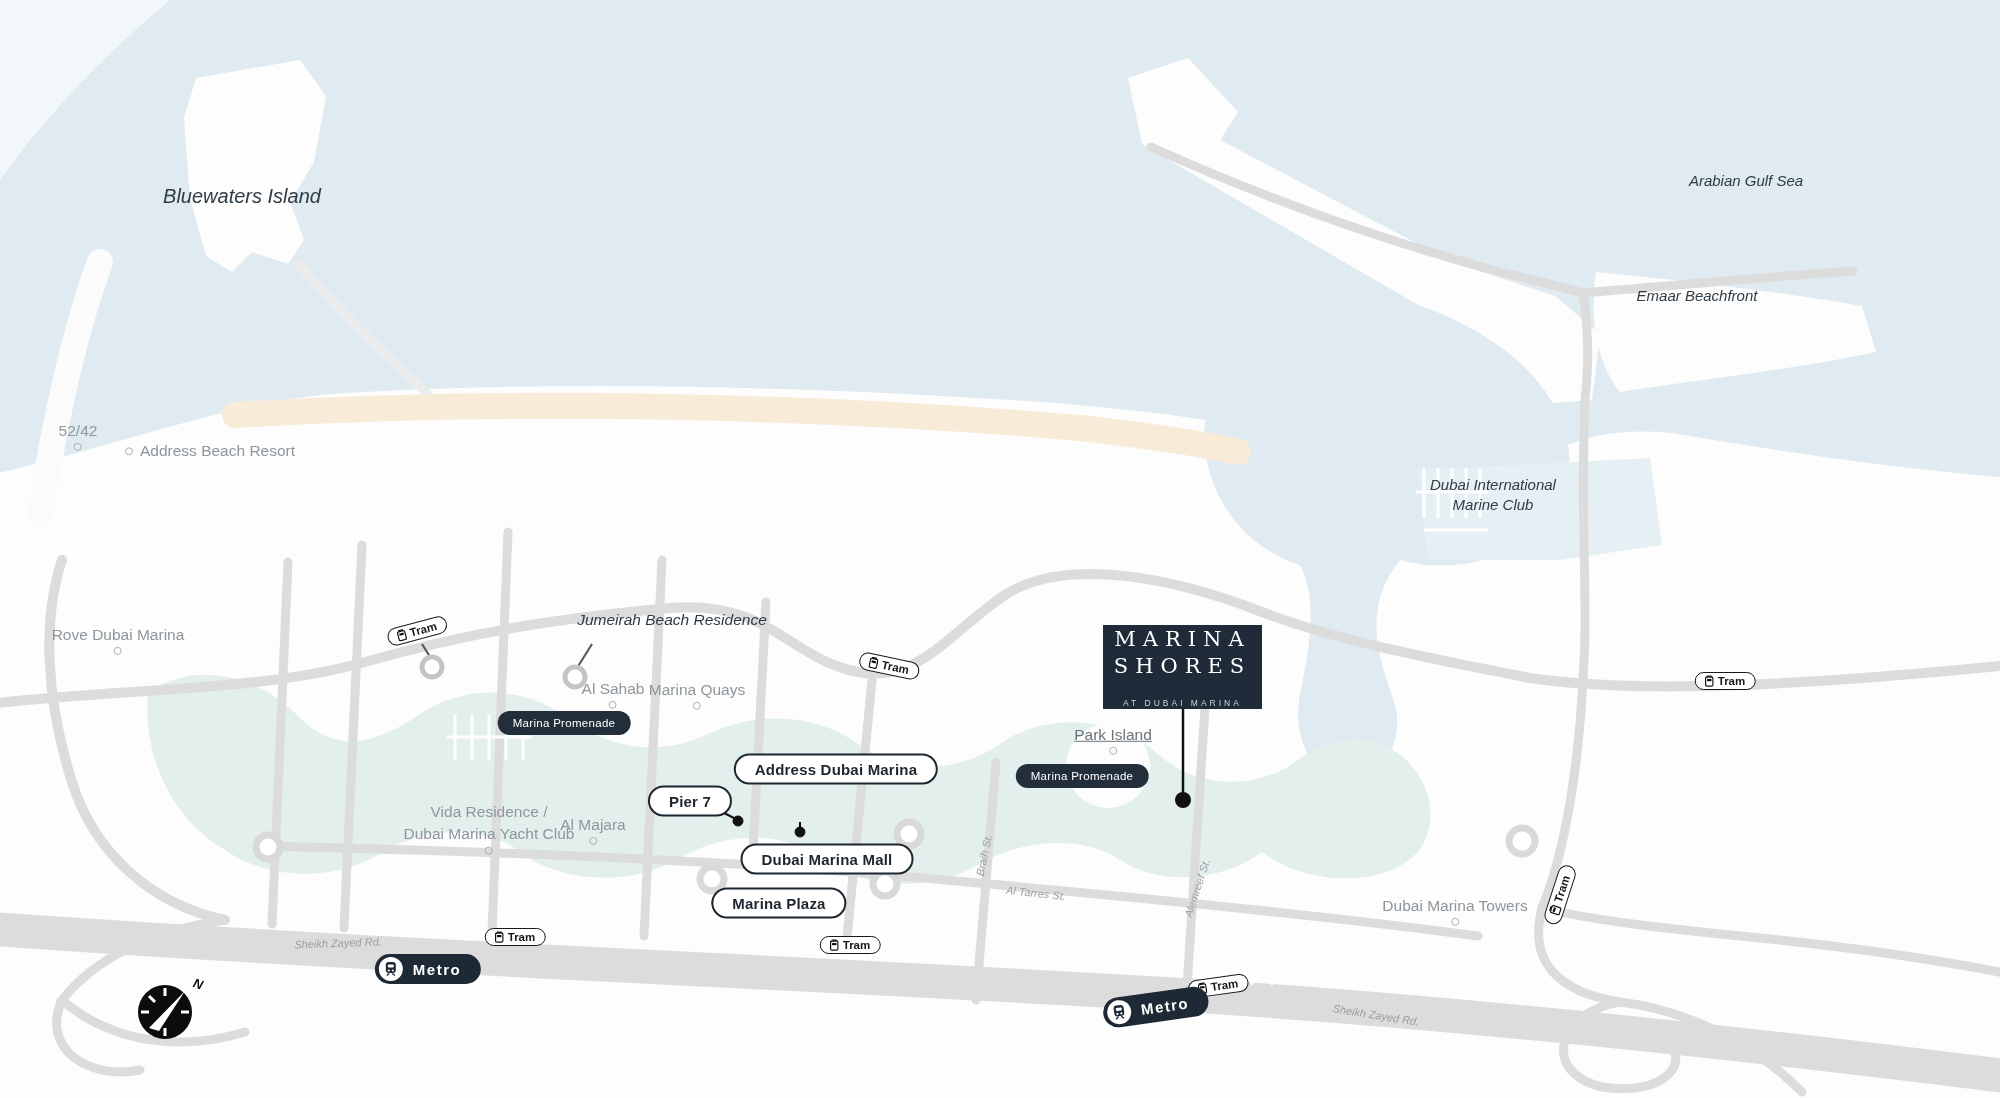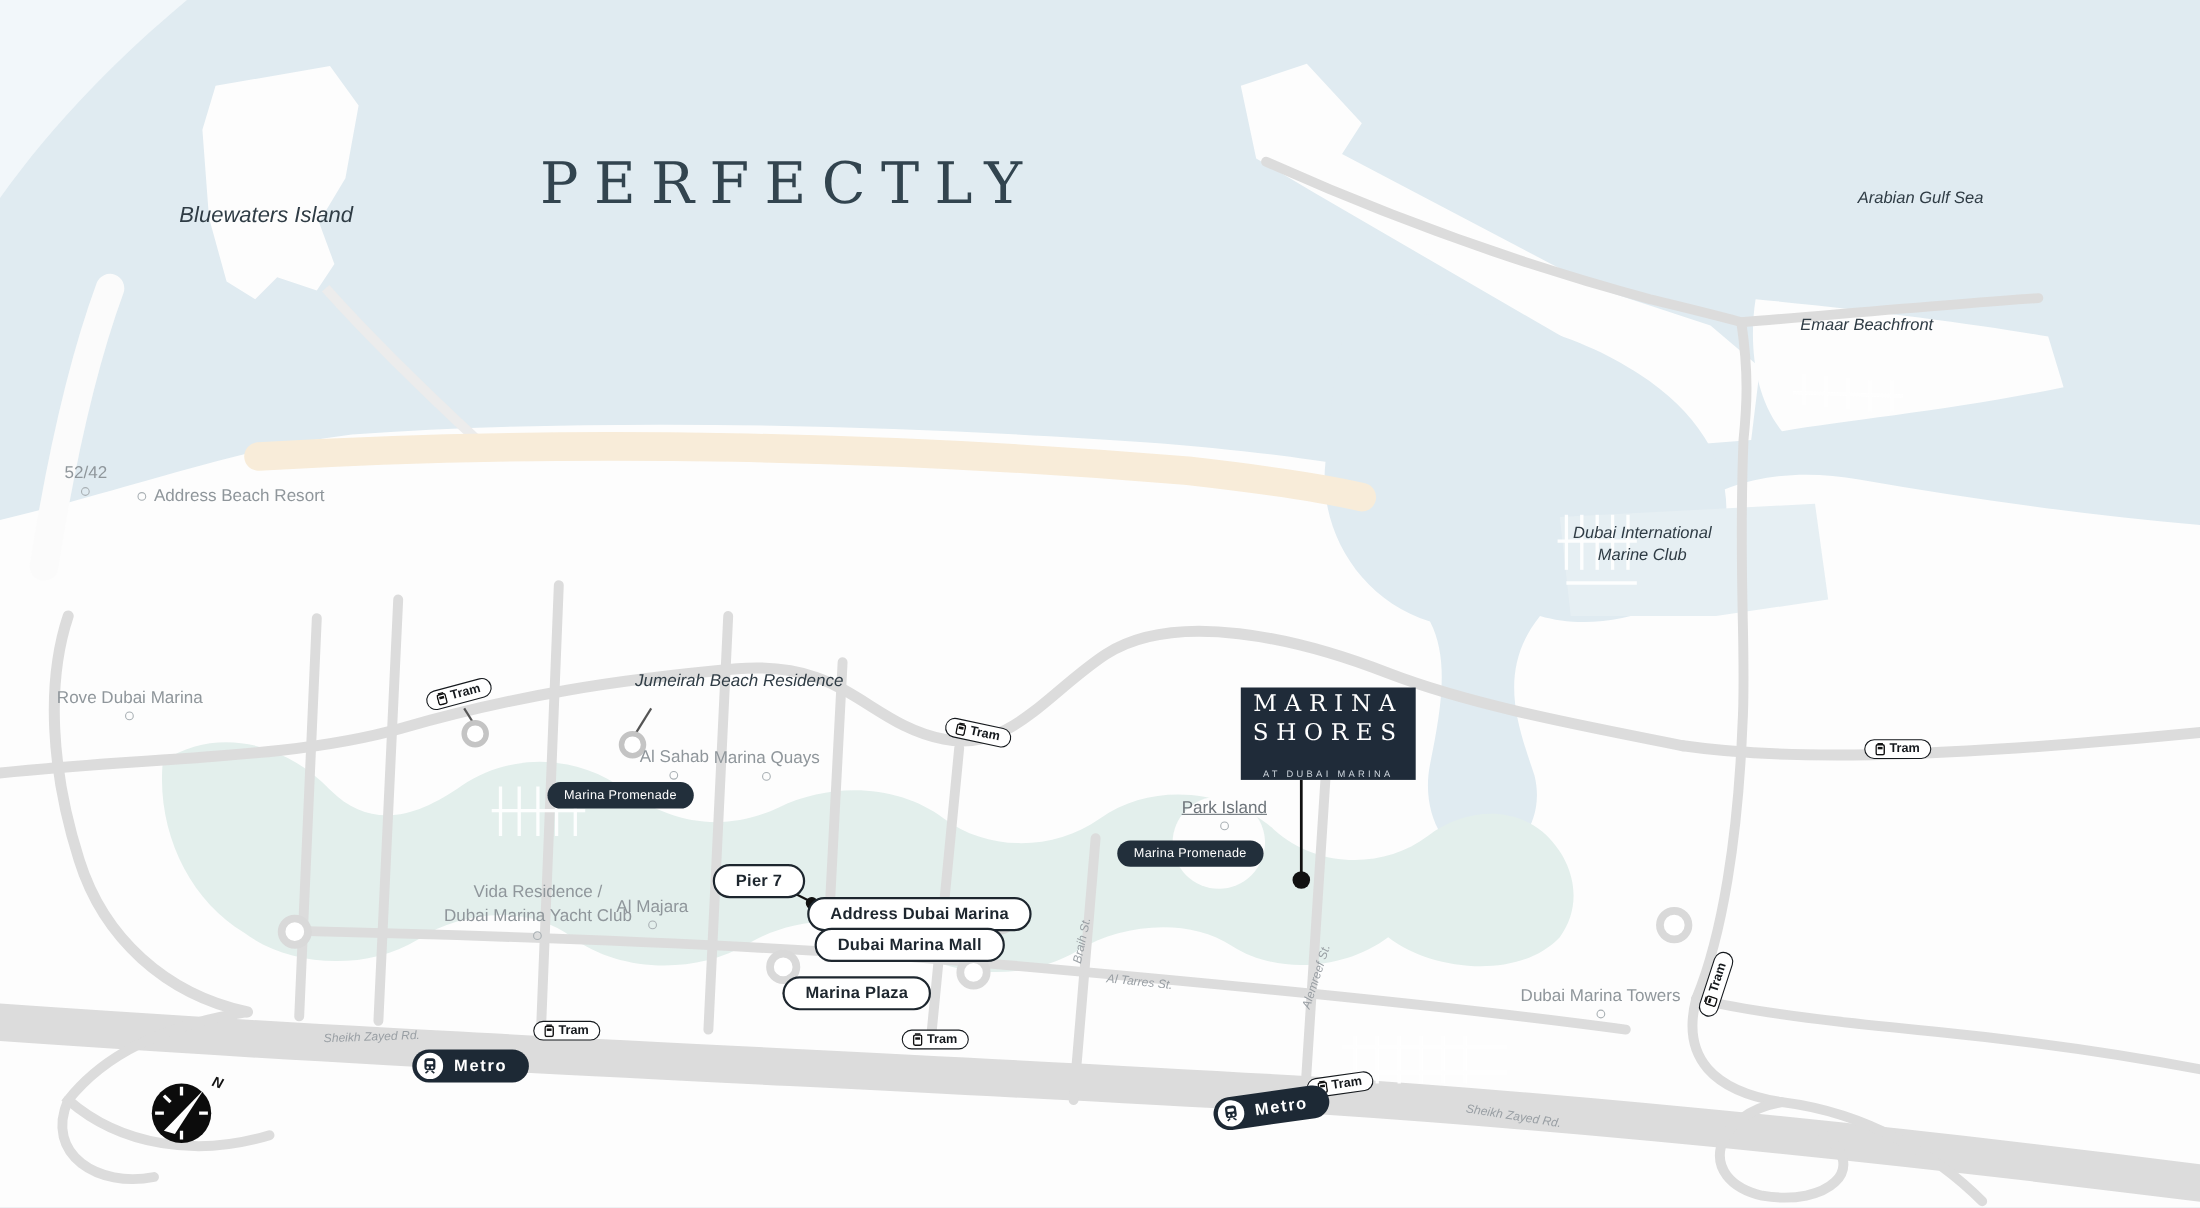--- a/index.html
+++ b/index.html
@@ -49,21 +49,21 @@
     display:flex;align-items:center;gap:10px;color:#ffffff;
   }
   .metro-circle{
     width:24px;height:24px;border-radius:50%;background:#ffffff;
     display:flex;align-items:center;justify-content:center;flex:0 0 auto;
   }
   .metro-text{font-size:15px;font-weight:bold;letter-spacing:1.5px;padding-right:16px;}
 
   
   .project-card{
-    position:absolute;left:1128px;top:625px;width:159px;height:84px;
+    position:absolute;left:1103px;top:625px;width:159px;height:84px;
     background:#1f2b39;color:#ffffff;display:flex;flex-direction:column;
     align-items:center;justify-content:center;gap:1px;
     font-family:"DejaVu Serif",serif;
   }
   .project-card .nm{font-size:21px;letter-spacing:7px;line-height:1.25;}
   .project-card .sub{font-size:8.5px;letter-spacing:3px;color:#cdd5dd;margin-top:18px;font-family:"Liberation Sans",sans-serif;}
 
   
   .street-label{font-style:italic;color:#999fa4;font-size:11px;}
 
@@ -219,21 +219,20 @@
         <line x1="165" y1="1028" x2="165" y2="1036"></line>
         <line x1="141" y1="1012" x2="149" y2="1012"></line>
         <line x1="181" y1="1012" x2="189" y2="1012"></line>
         <line x1="149" y1="996" x2="155" y2="1002"></line>
       </g>
       <polygon points="149,1028 159,1031 185,991" fill="#ffffff"></polygon>
     </g>
   </svg>
 
   <div class="abs page-title" style="left:717px;top:168px;">
-    <div>PERFECTLY</div>
   </div>
 
   <div class="abs area-label" style="left:242px;top:196px;">Bluewaters Island</div>
   <div class="abs area-label" style="left:1746px;top:181px;font-size:15px;">Arabian Gulf Sea</div>
   <div class="abs area-label" style="left:1697px;top:296px;font-size:15px;">Emaar Beachfront</div>
   <div class="abs area-label" style="left:1493px;top:495px;font-size:15px;">
     <div>Dubai International</div>
     <div>Marine Club</div>
   </div>
   <div class="abs area-label" style="left:672px;top:620px;font-size:15.5px;">Jumeirah Beach Residence</div>
@@ -276,21 +275,21 @@
     <span class="poi-dot"></span>
   </div>
 
   <div class="abs street-label" style="left:338px;top:943px;transform:translate(-50%,-50%) rotate(-2deg);">Sheikh Zayed Rd.</div>
   <div class="abs street-label" style="left:1376px;top:1015px;transform:translate(-50%,-50%) rotate(9deg);">Sheikh Zayed Rd.</div>
   <div class="abs street-label" style="left:1036px;top:893px;transform:translate(-50%,-50%) rotate(6deg);">Al Tarres St.</div>
   <div class="abs street-label" style="left:984px;top:855px;transform:translate(-50%,-50%) rotate(-78deg);">Braih St.</div>
   <div class="abs street-label" style="left:1197px;top:888px;transform:translate(-50%,-50%) rotate(-72deg);">Alemreef St.</div>
 
   <div class="abs pill" style="left:690px;top:801px;">Pier 7</div>
-  <div class="abs pill" style="left:836px;top:831px;">Address Dubai Marina</div>
+  <div class="abs pill" style="left:836px;top:769px;">Address Dubai Marina</div>
   <div class="abs pill" style="left:827px;top:859px;">Dubai Marina Mall</div>
   <div class="abs pill" style="left:779px;top:903px;">Marina Plaza</div>
 
   <div class="abs badge-dark" style="left:564px;top:723px;">Marina Promenade</div>
   <div class="abs badge-dark" style="left:1082px;top:776px;">Marina Promenade</div>
 
   <div class="abs tram-badge" style="left:417px;top:631px;transform:translate(-50%,-50%) rotate(-15deg);">
     <svg width="9" height="12" viewBox="0 0 9 12">
         <line x1="2" y1="1" x2="7" y2="1" stroke="#111" stroke-width="1.2"></line>
         <rect x="0.8" y="2" width="7.4" height="9.2" rx="1.5" fill="none" stroke="#111" stroke-width="1.3"></rect>

